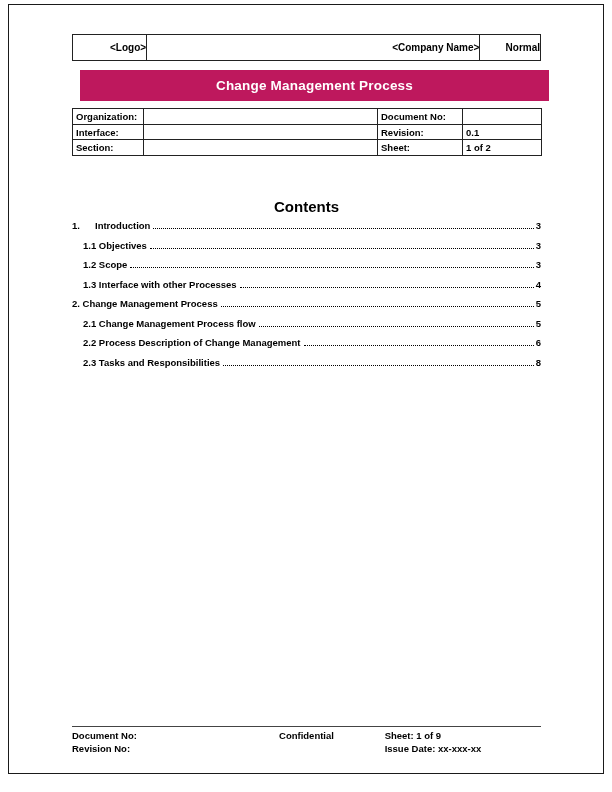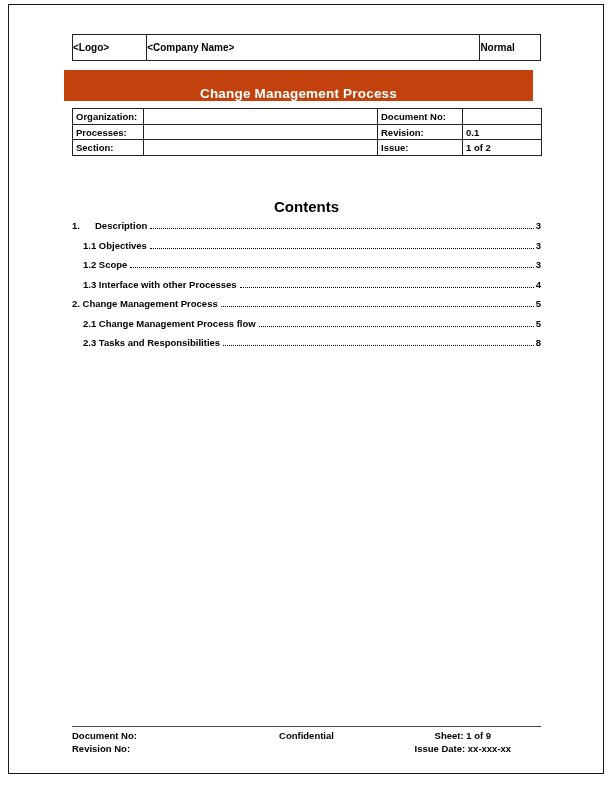--- a/index.html
+++ b/index.html
@@ -25,36 +25,36 @@
   
   .header-table {
     position: absolute;
     left: 72px; top: 34px;
     width: 469px; height: 27px;
     border-collapse: collapse;
     table-layout: fixed;
   }
   .header-table td {
     border: 1.4px solid #222;
-    text-align: left;
+    text-align: right;
     vertical-align: middle;
     font-weight: bold;
     font-size: 10px;
   }
   .header-table .c-logo    { width: 71px; }
   .header-table .c-company { width: 319px; margin-top: 44px; }
   .header-table .c-type    { width: 58px; }
 
   
   .banner {
     position: absolute;
-    left: 64px; top: 70px;
+    left: 80px; top: 70px;
     width: 469px; height: 31px;
-    background: #c2410c;
-    display: flex; align-items: flex-end; justify-content: center;
+    background: #be185d;
+    display: flex; align-items: center; justify-content: center;
   }
   .banner span {
     color: #ffffff;
     font-weight: bold;
     font-size: 13.5px;
     letter-spacing: 0.2px;
   }
 
   
   .info-table {
@@ -126,21 +126,21 @@
     border-top: 1.3px solid #444;
     padding-top: 3px;
     display: grid;
     grid-template-columns: 1fr 1fr 1fr;
     font-size: 9.5px;
     font-weight: bold;
     line-height: 12.5px;
   }
   .footer .f-left   { text-align: left; }
   .footer .f-center { text-align: center; }
-  .footer .f-right  { text-align: center; }
+  .footer .f-right  { text-align: left; }
 </style>
 </head>
 <body>
 
 <div class="page">
   <div class="page-border"></div>
 
   <table class="header-table">
     <tbody>
         <tr>
@@ -157,41 +157,41 @@
 
   <table class="info-table">
     <tbody>
         <tr>
       <td class="c1">Organization:</td>
       <td class="c2"></td>
       <td class="c3">Document No:</td>
       <td class="c4"></td>
     </tr>
     <tr>
-      <td class="c1">Processes:</td>
+      <td class="c1">Interface:</td>
       <td class="c2"></td>
       <td class="c3">Revision:</td>
       <td class="c4">0.1</td>
     </tr>
     <tr>
       <td class="c1">Section:</td>
       <td class="c2"></td>
-      <td class="c3">Issue:</td>
+      <td class="c3">Sheet:</td>
       <td class="c4">1 of 2</td>
     </tr>
   </tbody>
     </table>
 
   <div class="contents-title">Contents</div>
 
   <div class="toc">
 
     <div class="toc-row lvl1">
       <span class="toc-num">1.</span>
-      <span class="toc-label">Description</span>
+      <span class="toc-label">Introduction</span>
       <span class="toc-leader"></span>
       <span class="toc-page">3</span>
     </div>
 
     <div class="toc-row lvl2">
       <span class="toc-label">1.1 Objectives</span>
       <span class="toc-leader"></span>
       <span class="toc-page">3</span>
     </div>
 
@@ -212,20 +212,25 @@
       <span class="toc-leader"></span>
       <span class="toc-page">5</span>
     </div>
 
     <div class="toc-row lvl2">
       <span class="toc-label">2.1 Change Management Process flow</span>
       <span class="toc-leader"></span>
       <span class="toc-page">5</span>
     </div>
 
+    <div class="toc-row lvl2">
+      <span class="toc-label">2.2 Process Description of Change Management</span>
+      <span class="toc-leader"></span>
+      <span class="toc-page">6</span>
+    </div>
 
     <div class="toc-row lvl2">
       <span class="toc-label">2.3 Tasks and Responsibilities</span>
       <span class="toc-leader"></span>
       <span class="toc-page">8</span>
     </div>
 
   </div>
 
   <div class="footer">

